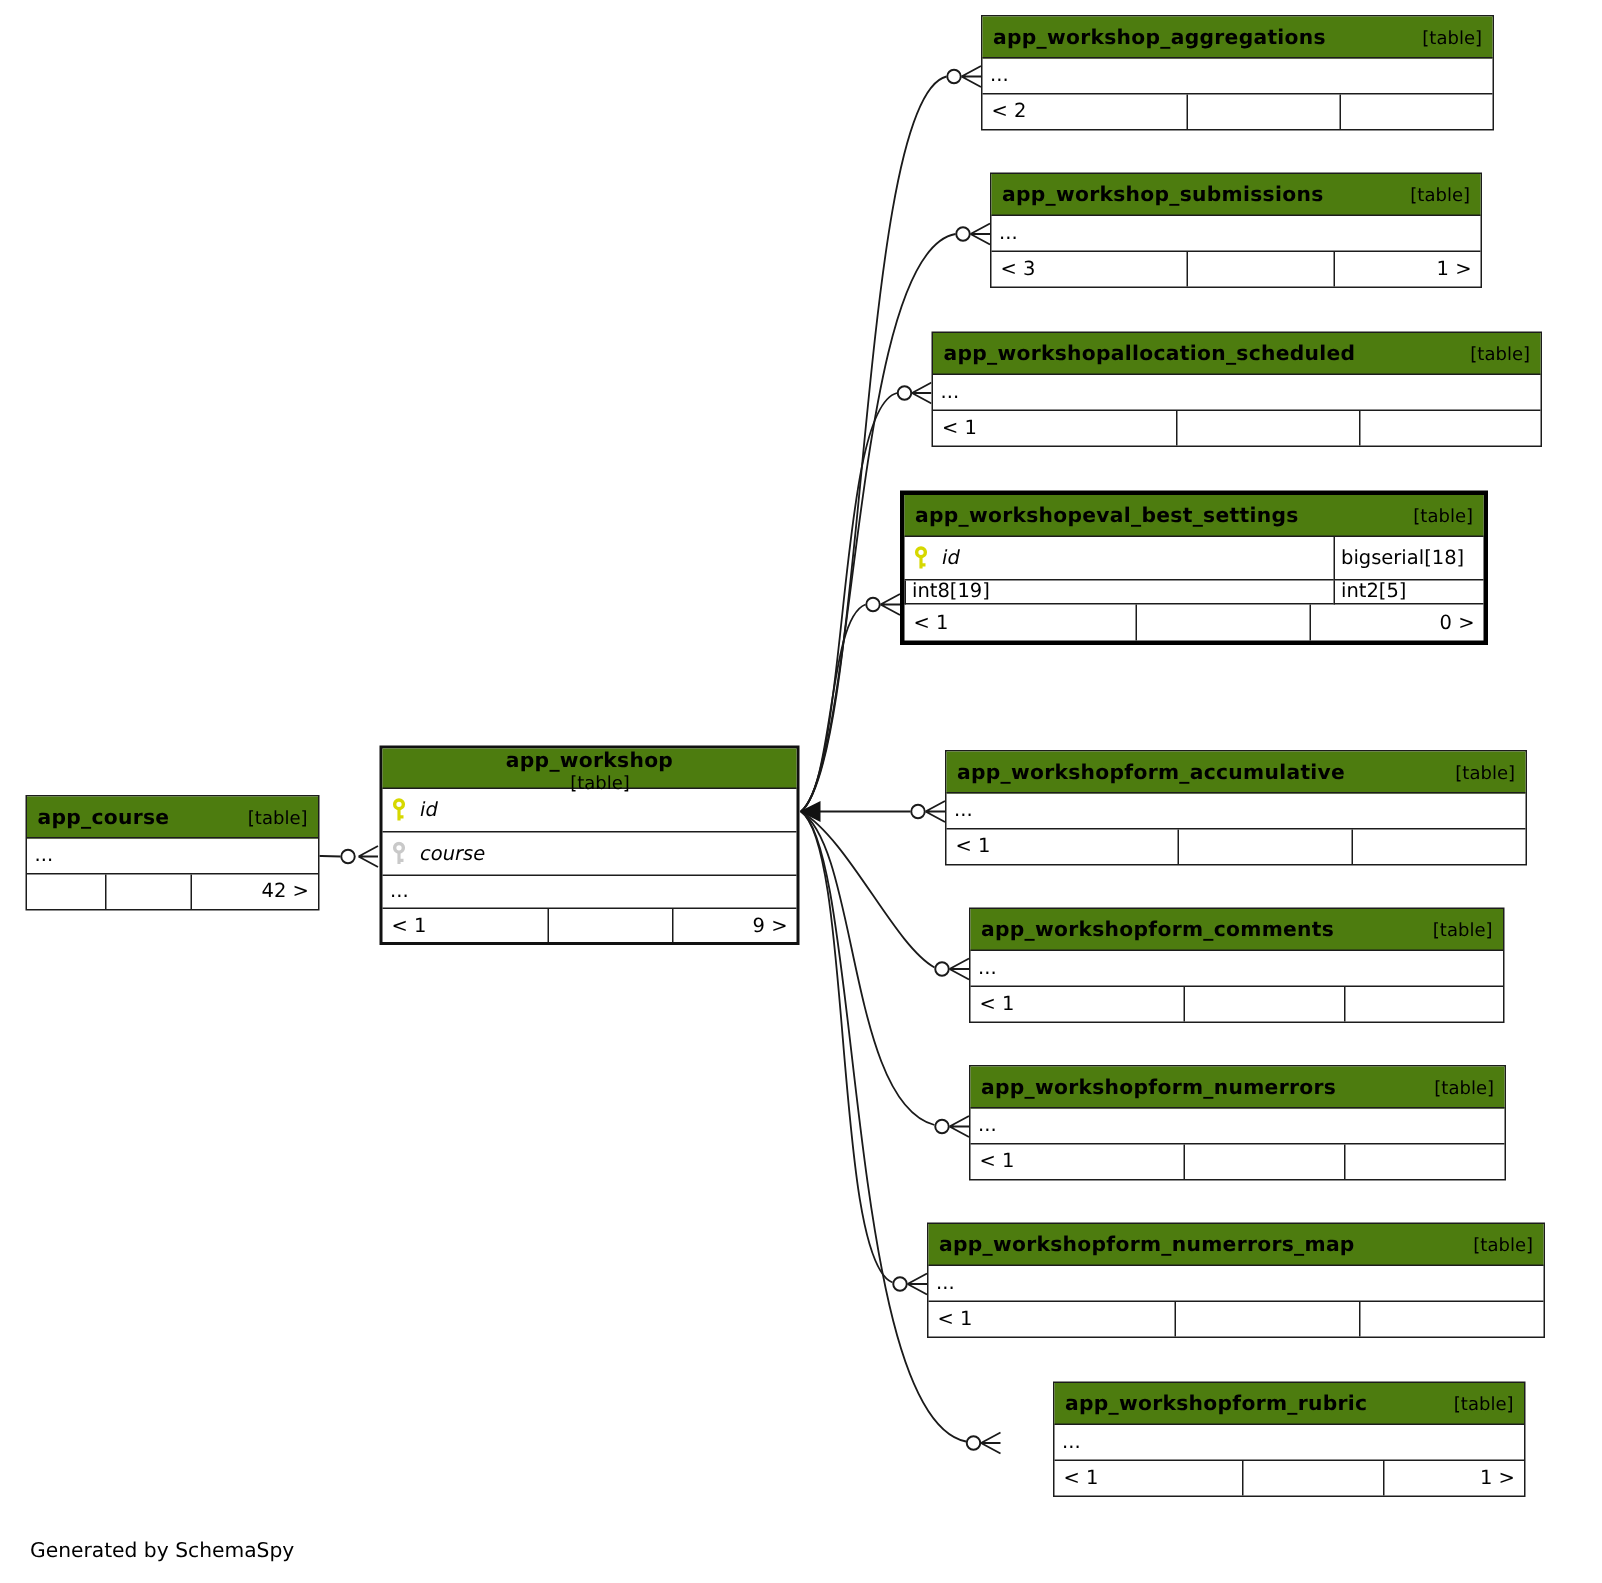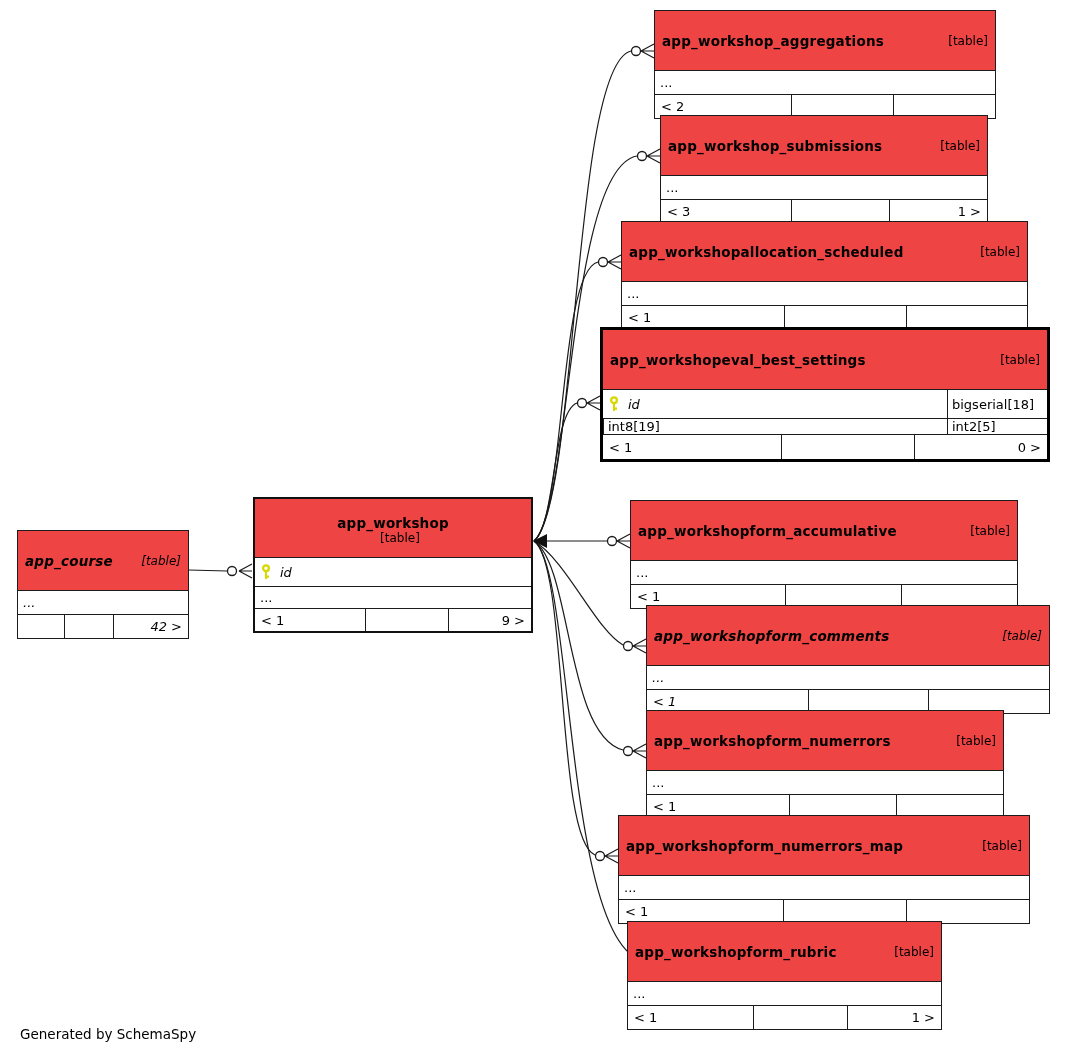--- a/index.html
+++ b/index.html
@@ -7,23 +7,23 @@
     width:1068px;height:1055px;position:relative;background:#ffffff;
     font-family:"DejaVu Sans","Liberation Sans",sans-serif;color:#000;
     overflow:hidden;
   }
   svg.wires{position:absolute;left:0;top:0;z-index:0;}
   .tbl{
     position:absolute;z-index:1;background:#fff;
     border:1.5px solid #1c1c1c;box-sizing:border-box;font-size:13px;
   }
   .tbl .hd{
-    background:#ef4444;border-bottom:1.5px solid #1c1c1c;
+    background:#4d7c0f;border-bottom:1.5px solid #1c1c1c;
     display:flex;justify-content:space-between;align-items:center;
-    padding:16px 7px;height:27px;
+    padding:0 7px;height:27px;
   }
   .hd .nm{font-weight:bold;font-size:13.5px;letter-spacing:0.2px;}
   .hd .tag{font-size:12px;font-weight:normal;margin-left:14px;white-space:nowrap;}
   .dots{
     height:23px;display:flex;align-items:center;
     padding:0 5px;border-bottom:1.5px solid #1c1c1c;font-size:13px;
   }
   .ft{display:flex;height:23px;align-items:stretch;font-size:13px;}
   .ft .fc{box-sizing:border-box;padding:0 6px;display:flex;align-items:center;}
   .ft .c1{width:40%;}
@@ -38,28 +38,28 @@
   .typed{display:grid;grid-template-columns:1fr 100px;}
   .typed .crow{border-bottom:1.5px solid #1c1c1c;}
   .tcell{
     border-bottom:1.5px solid #1c1c1c;border-left:1.5px solid #1c1c1c;
     display:flex;align-items:center;padding:0 4px;box-sizing:border-box;font-size:13px;
   }
   
   #t-agg      {left:654px;top:10px; width:342px;}
   #t-sub      {left:660px;top:115px;width:328px;}
   #t-alloc    {left:621px;top:221px;width:407px;}
-  #t-eval     {left:600px;top:327px;width:450px;border:3px solid #000;}
+  #t-eval     {left:600px;top:327px;width:392px;border:3px solid #000;}
   #t-accum    {left:630px;top:500px;width:388px;text-align:right;}
-  #t-comments {left:646px;top:605px;width:404px;font-style:italic;}
+  #t-comments {left:646px;top:605px;width:357px;}
   #t-numerr   {left:646px;top:710px;width:358px;}
   #t-numerrmap{left:618px;top:815px;width:412px;}
-  #t-rubric   {left:627px;top:921px;width:315px;}
+  #t-rubric   {left:702px;top:921px;width:315px;}
   #t-workshop {left:253px;top:497px;width:280px;border:2px solid #111;}
-  #t-course   {left:17px; top:530px;width:172px;font-style:italic;}
+  #t-course   {left:17px; top:530px;width:196px;}
   #t-workshop .dots{border-bottom:1.5px solid #1c1c1c;}
   .credit{
     position:absolute;left:20px;top:1026px;font-size:13.5px;z-index:1;
   }
 </style>
 </head>
 <body>
 
 <svg class="wires" width="1068" height="1055">
   <g fill="none" stroke="#1a1a1a" stroke-width="1.2">
@@ -241,20 +241,29 @@
   </div>
   <div class="crow">
     <span class="keyic">
       <svg width="10" height="17" viewBox="0 0 10 17">
           <circle cx="5" cy="4.2" r="2.9" fill="none" stroke="#d6d800" stroke-width="2.3"></circle>
           <path d="M5 7.3 L5 15 M5 12.6 L8 12.6" stroke="#d6d800" stroke-width="2.1"></path>
         </svg>
     </span>
     <span>id</span>
   </div>
+  <div class="crow">
+    <span class="keyic">
+      <svg width="10" height="17" viewBox="0 0 10 17">
+          <circle cx="5" cy="4.2" r="2.9" fill="none" stroke="#c9c9c9" stroke-width="2.3"></circle>
+          <path d="M5 7.3 L5 15 M5 12.6 L8 12.6" stroke="#c9c9c9" stroke-width="2.1"></path>
+        </svg>
+    </span>
+    <span>course</span>
+  </div>
   <div class="dots" style="height:21px;">...</div>
   <div class="ft" style="height:22px;">
     <span class="fc c1">&lt; 1</span>
     <span class="fc c2"></span>
     <span class="fc c3">9 &gt;</span>
   </div>
 </div>
 
 <div class="tbl" id="t-course">
   <div class="hd">

